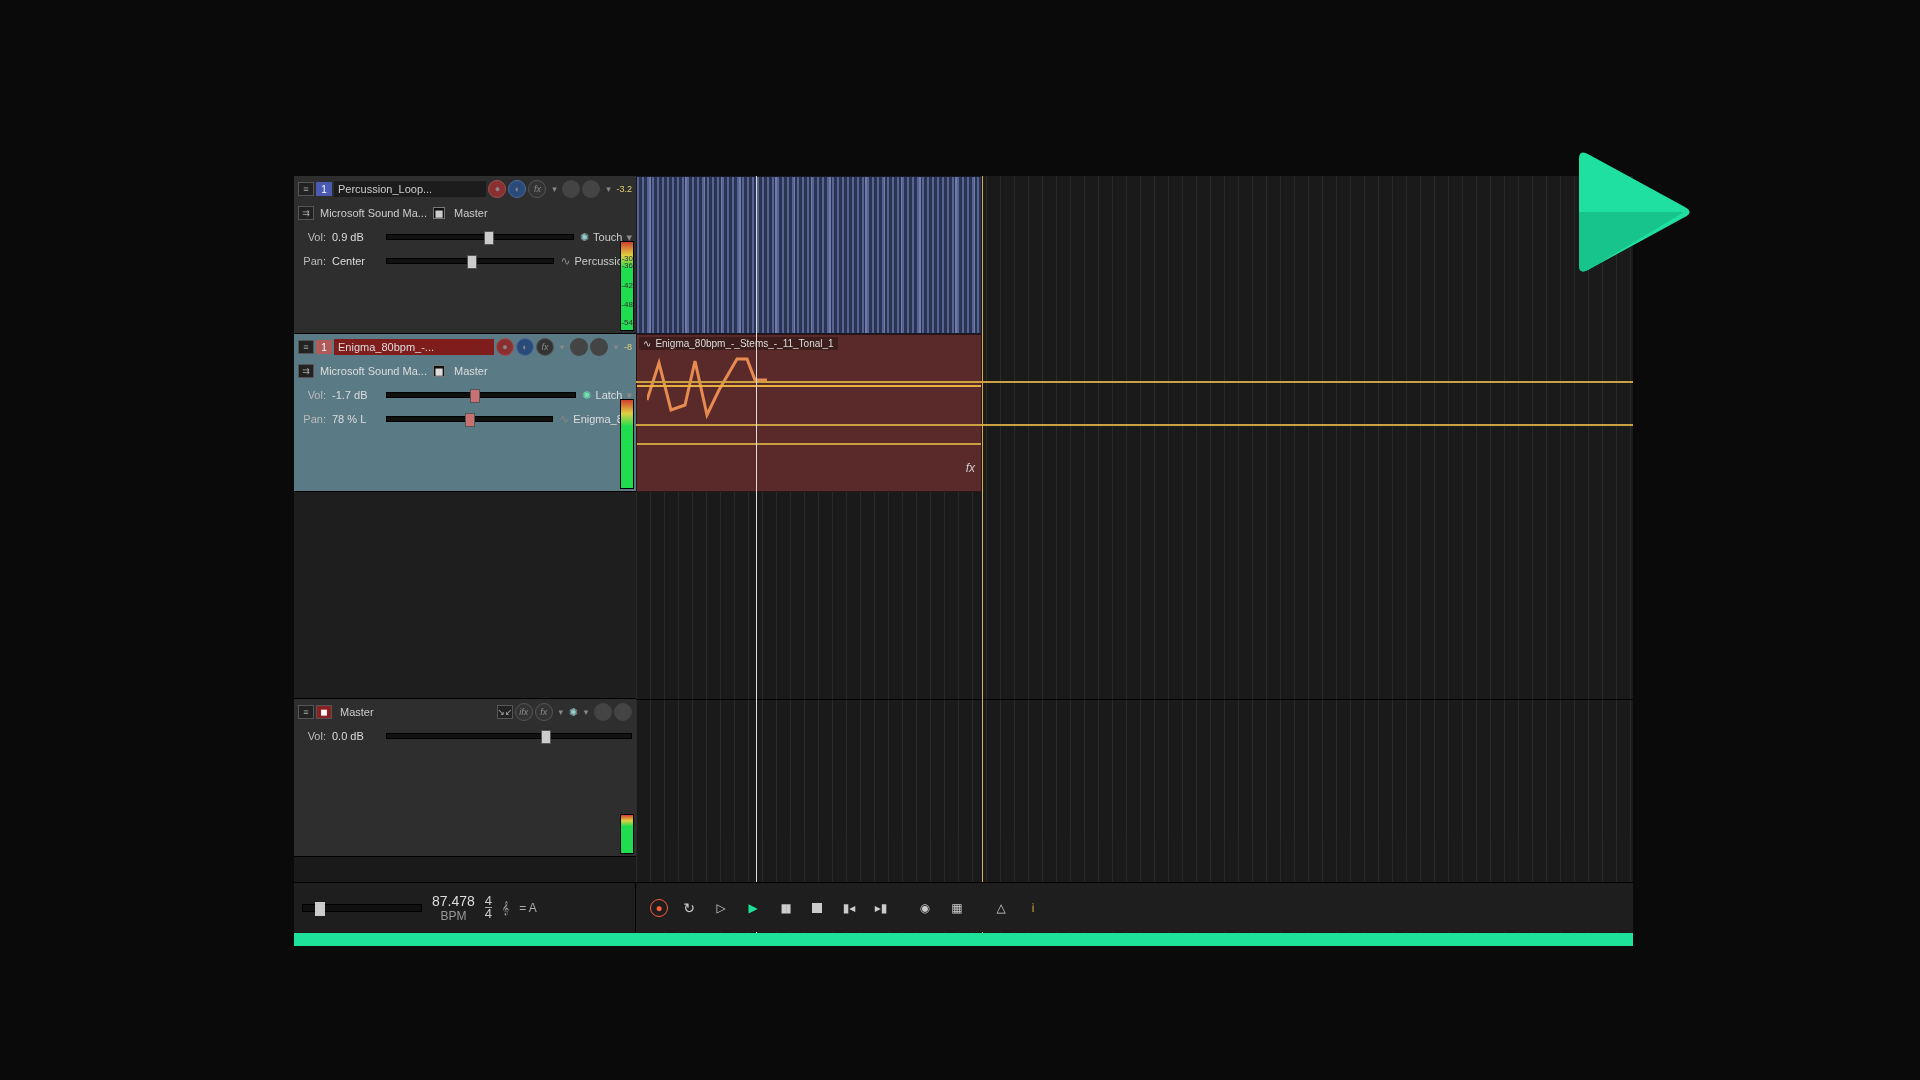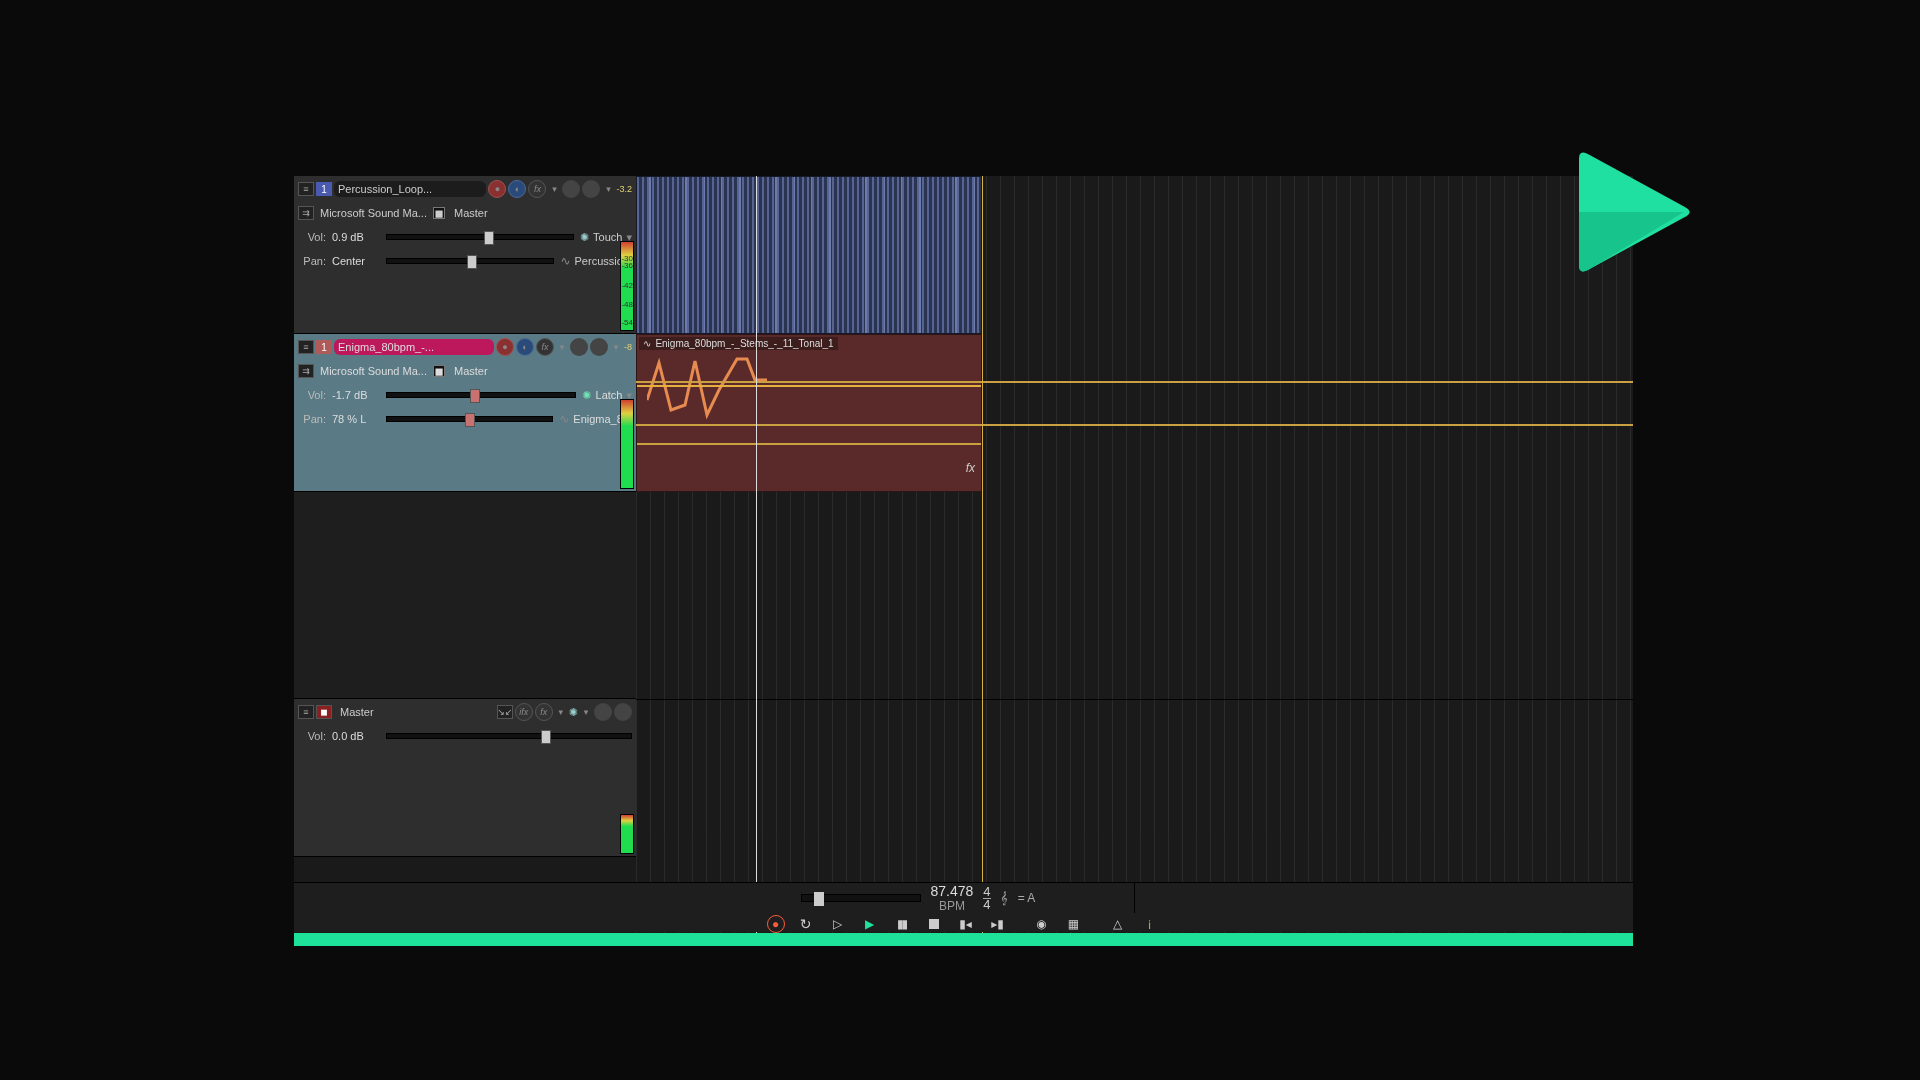--- a/index.html
+++ b/index.html
@@ -56,23 +56,22 @@
     display:inline-flex;align-items:center;justify-content:center;
     font-size:10px; flex-shrink:0;
   }
   .track-name {
     flex: 1 1 80px;
     overflow: hidden; text-overflow: ellipsis;
     padding: 0 4px;
     background:#1c1c1c; height:16px; line-height:16px;
     font-size:11px;
     min-width: 0;
-    border-radius: 6px;
-  }
-  .track.t2 .track-name { background:#be185d; }
+  }
+  .track.t2 .track-name { background:#7f1d1d; }
   .mini-btn {
     width: 18px; height: 18px; border-radius: 50%;
     background:#333; border:1px solid #555;
     display:inline-flex;align-items:center;justify-content:center;
     font-size:9px; color:#888;
     flex-shrink: 0;
   }
   .mini-btn.rec { background:#8a3030; border-color:#a05050;}
   .mini-btn.globe{ background:#2a4a7a; border-color:#4a6a9a;}
   .mini-btn.fx { font-style: italic; }
@@ -181,21 +180,21 @@
     background:#1a1a1a;border-top:1px solid #000;
     display:flex;align-items:center;
   }
   .hscroll .arrow{width:14px;text-align:center;color:#888;font-size:10px;}
   .hscroll .bar{flex:1;background:#2a2a2a;height:100%;}
 
   
   .status-bar{
     position:absolute;left:0;right:0;bottom:14px;height:50px;
     background:#1e1e1e;border-top:1px solid #000;
-    display:flex;align-items:center;flex-direction:column;
+    display:flex;align-items:center;
   }
   .tempo-block{
     width:342px;height:100%;display:flex;align-items:center;gap:10px;
     padding:0 8px;border-right:1px solid #000;
   }
   .tempo-slider{width:120px;height:8px;background:#111;position:relative;border:1px solid #000;}
   .tempo-slider .thumb{position:absolute;left:12px;top:-3px;width:10px;height:14px;background:#ccc;}
   .tempo-num{font-size:14px;color:#ddd;text-align:center;}
   .tempo-num .sm{font-size:12px;color:#999;display:block;}
   .sig{font-size:13px;text-align:center;line-height:12px;}

